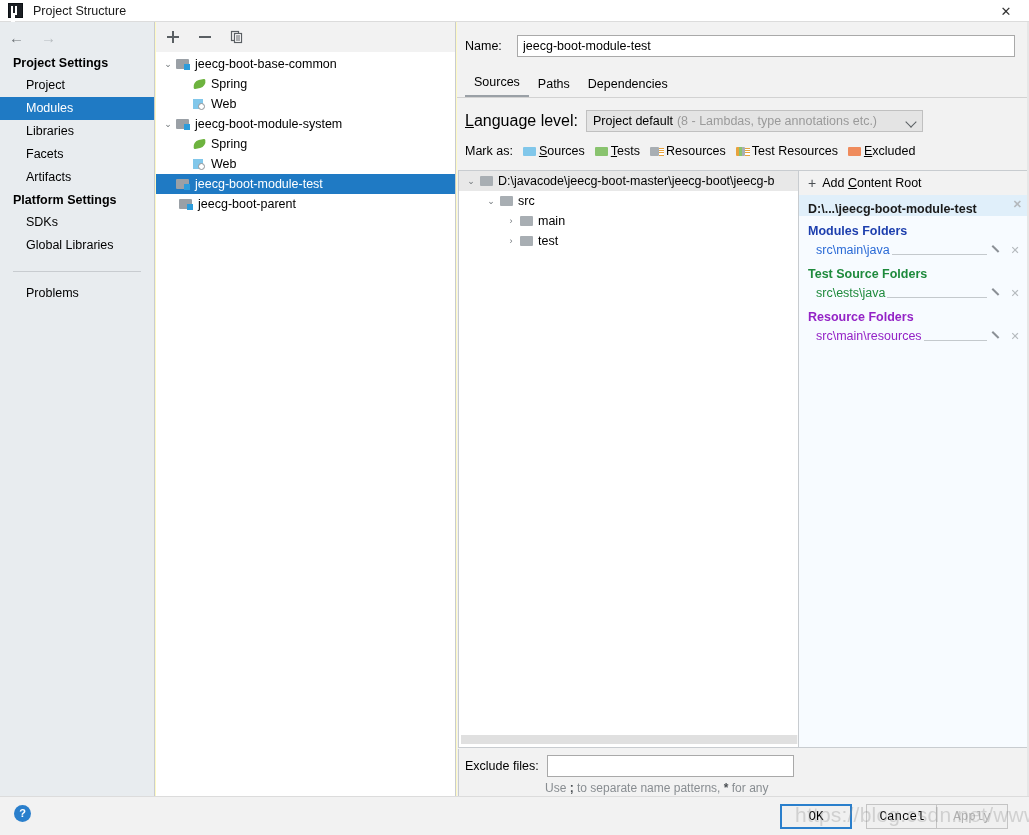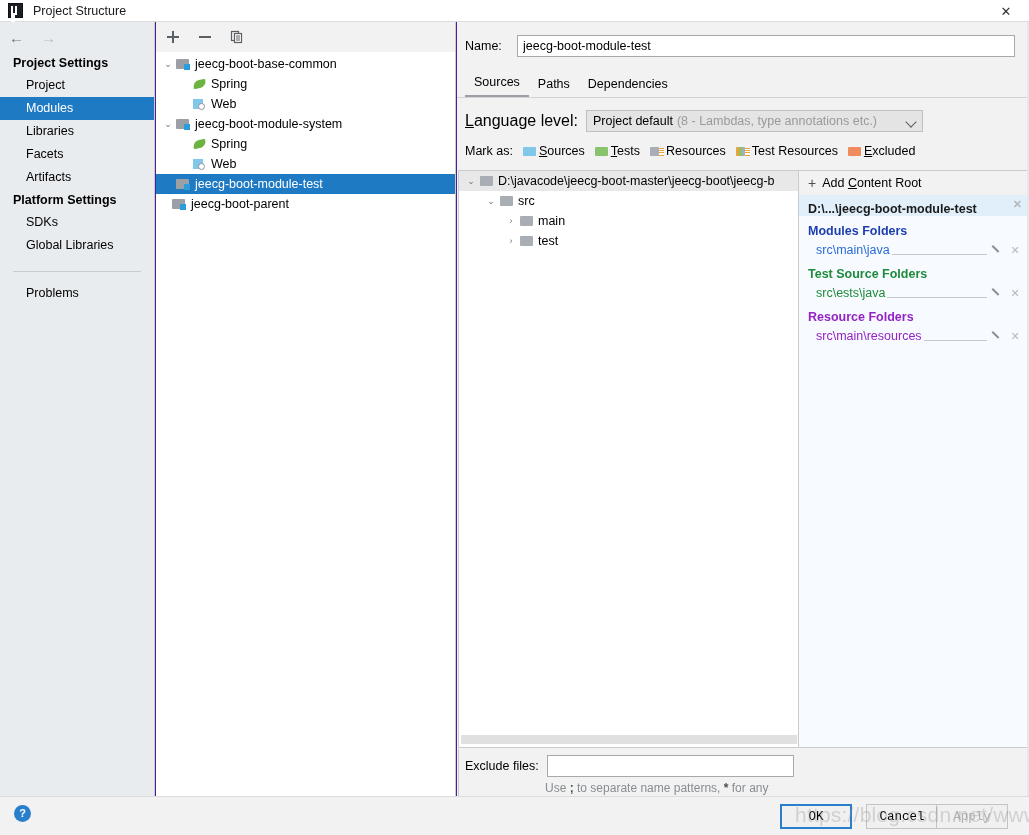--- a/index.html
+++ b/index.html
@@ -10,21 +10,21 @@
   body {
     font-family: "Liberation Sans", sans-serif;
     font-size: 12px;
     color: #000000;
     -webkit-font-smoothing: antialiased;
   }
   #app {
     position: relative;
     width: 1029px;
     height: 835px;
-    background: #4c1d95;
+    background: #fef9c3;
     overflow: hidden;
     box-sizing: border-box;
   }
 
   
   .titlebar {
     position: absolute;
     left: 0; top: 0;
     width: 1029px; height: 22px;
     background: #ffffff;
@@ -662,21 +662,21 @@
         <span class="twisty"></span>
         <span class="ico ico-web"></span>
         <span class="mod-label">Web</span>
       </div>
 
       <div class="mod-row selected" style="padding-left:4px;">
         <span class="twisty"></span>
         <span class="ico ico-module"></span>
         <span class="mod-label">jeecg-boot-module-test</span>
       </div>
-      <div class="mod-row" style="padding-left:0;align-items:center;">
+      <div class="mod-row" style="padding-left:7px;align-items:center;">
         <span class="twisty"></span>
         <span class="ico ico-module"></span>
         <span class="mod-label">jeecg-boot-parent</span>
       </div>
     </div>
   </div>
 
   <div class="detail">
 
     <div class="name-row">

